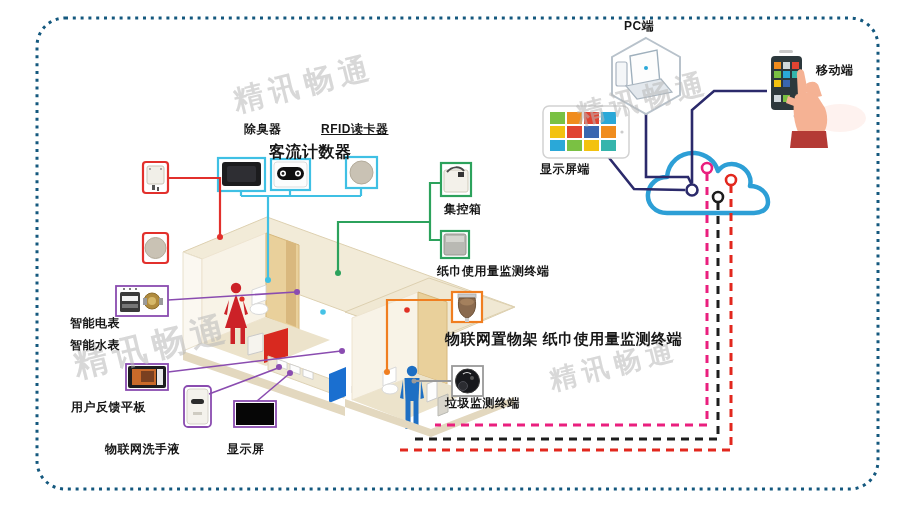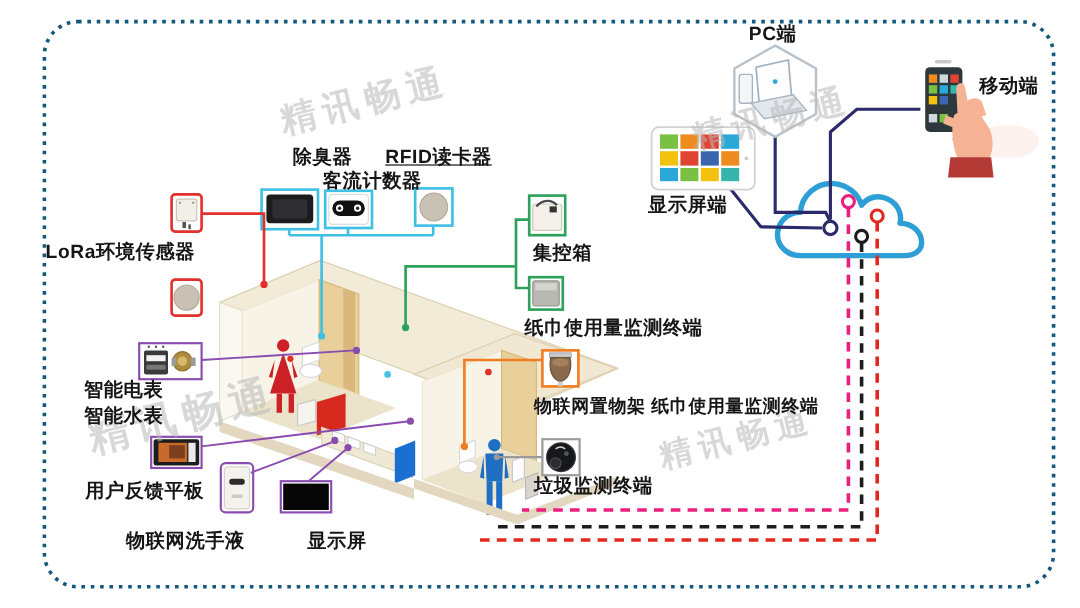--- a/index.html
+++ b/index.html
@@ -1,19 +1,19 @@
 <!DOCTYPE html>
 <html><head>
 <meta charset="utf-8">
 <style>
   html,body{margin:0;padding:0;background:#fff;}
   .canvas{position:relative;width:900px;height:507px;background:#ffffff;overflow:hidden;
           font-family:"Liberation Sans","DejaVu Sans",sans-serif;}
   .canvas svg{position:absolute;left:0;top:0;}
-  .lbl{position:absolute;color:#161616;font-weight:700;font-size:16px;line-height:1.1;
+  .lbl{position:absolute;color:#161616;font-weight:700;font-size:12px;line-height:1.1;
        white-space:nowrap;letter-spacing:0.5px;}
   .lbl.small{font-size:16px;}
   .lbl.mid{font-size:15px;}
   .wm{position:absolute;color:#b9b9b9;opacity:0.55;font-size:30px;font-weight:700;
       letter-spacing:6px;transform:rotate(-14deg);white-space:nowrap;pointer-events:none;}
 </style>
 </head>
 <body>
 
 <div class="canvas">
@@ -297,26 +297,25 @@
   </svg>
 
   <div class="wm" style="left:232px;top:64px;">精讯畅通</div>
   <div class="wm" style="left:575px;top:80px;font-size:28px;">精讯畅通</div>
   <div class="wm" style="left:72px;top:324px;font-size:34px;">精讯畅通</div>
   <div class="wm" style="left:548px;top:347px;font-size:27px;">精讯畅通</div>
 
   <div class="lbl" style="left:220px;top:123px;padding-left:24px;">除臭器</div>
   <div class="lbl small" style="left:269px;top:143px;">客流计数器</div>
   <div class="lbl" style="left:321px;top:123px;text-decoration:underline;">RFID读卡器</div>
-  <div class="lbl" style="left:38px;top:202px;">LoRa环境传感器</div>
   <div class="lbl" style="left:70px;top:317px;">智能电表</div>
   <div class="lbl" style="left:70px;top:339px;">智能水表</div>
   <div class="lbl" style="left:71px;top:401px;">用户反馈平板</div>
   <div class="lbl" style="left:105px;top:443px;">物联网洗手液</div>
-  <div class="lbl" style="left:227px;top:443px;margin-left:29px;">显示屏</div>
+  <div class="lbl" style="left:227px;top:443px;">显示屏</div>
   <div class="lbl" style="left:444px;top:203px;">集控箱</div>
   <div class="lbl" style="left:437px;top:265px;">纸巾使用量监测终端</div>
   <div class="lbl mid" style="left:445px;top:331px;">物联网置物架 纸巾使用量监测终端</div>
   <div class="lbl" style="left:445px;top:397px;">垃圾监测终端</div>
   <div class="lbl" style="left:624px;top:20px;">PC端</div>
   <div class="lbl" style="left:816px;top:64px;">移动端</div>
   <div class="lbl" style="left:540px;top:163px;">显示屏端</div>
 
 </div>
 

